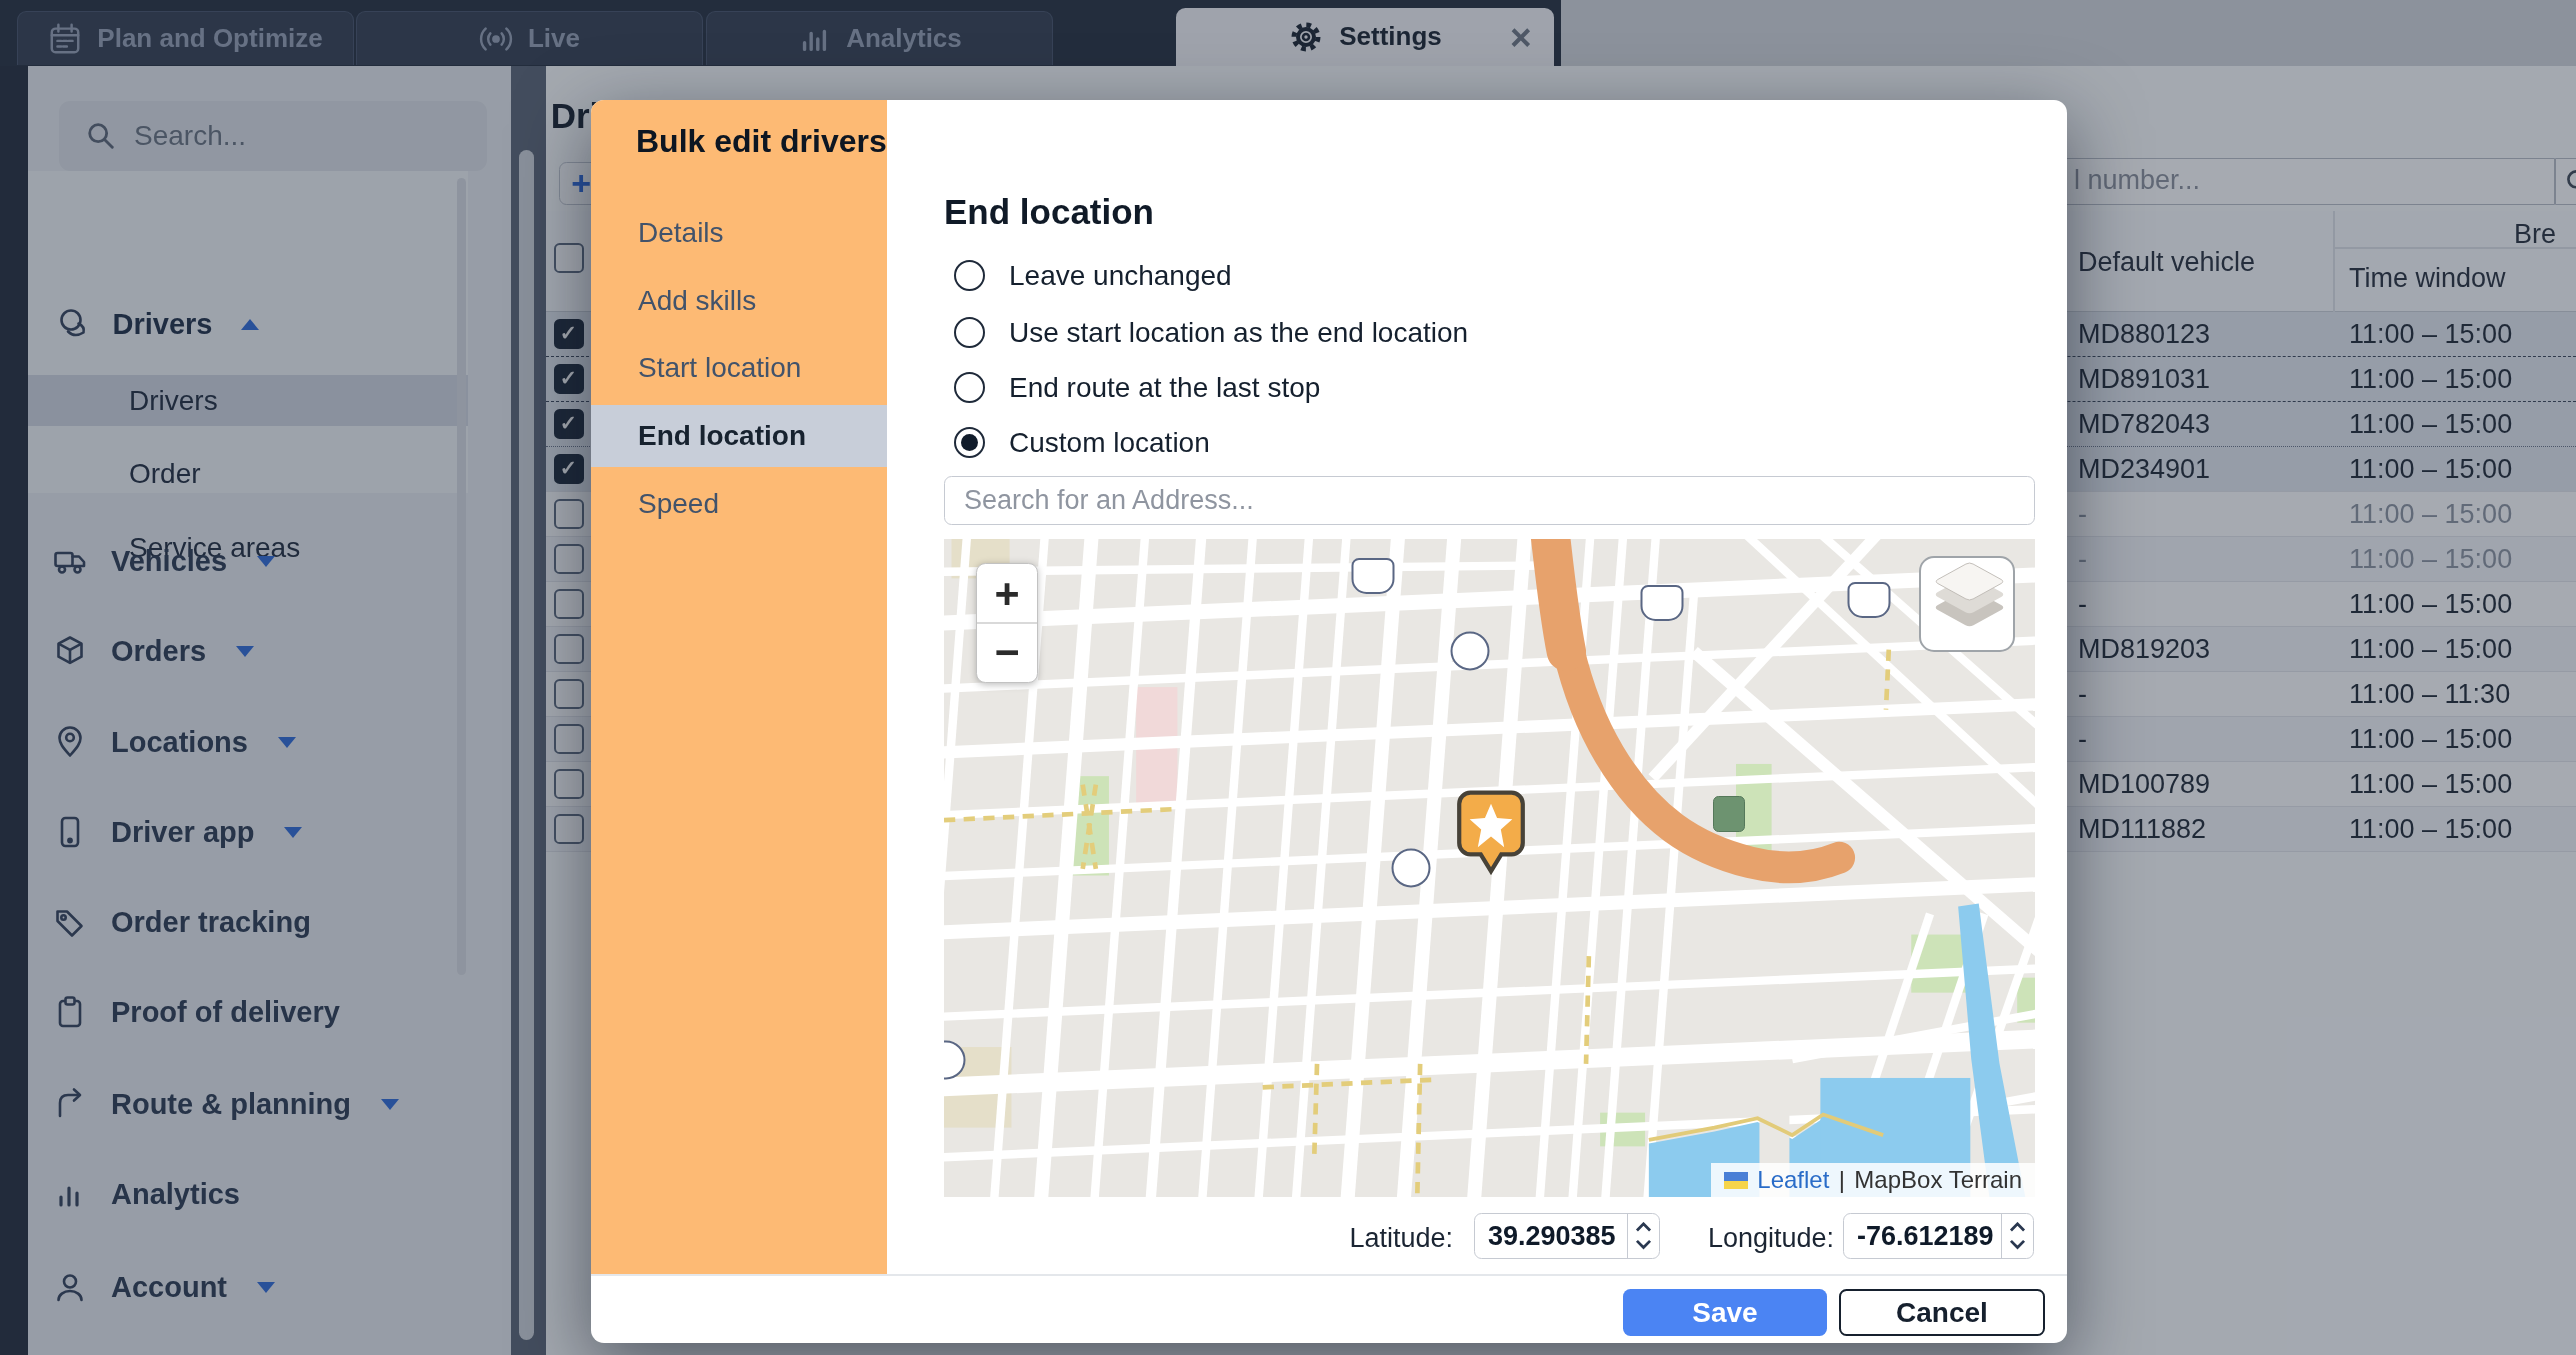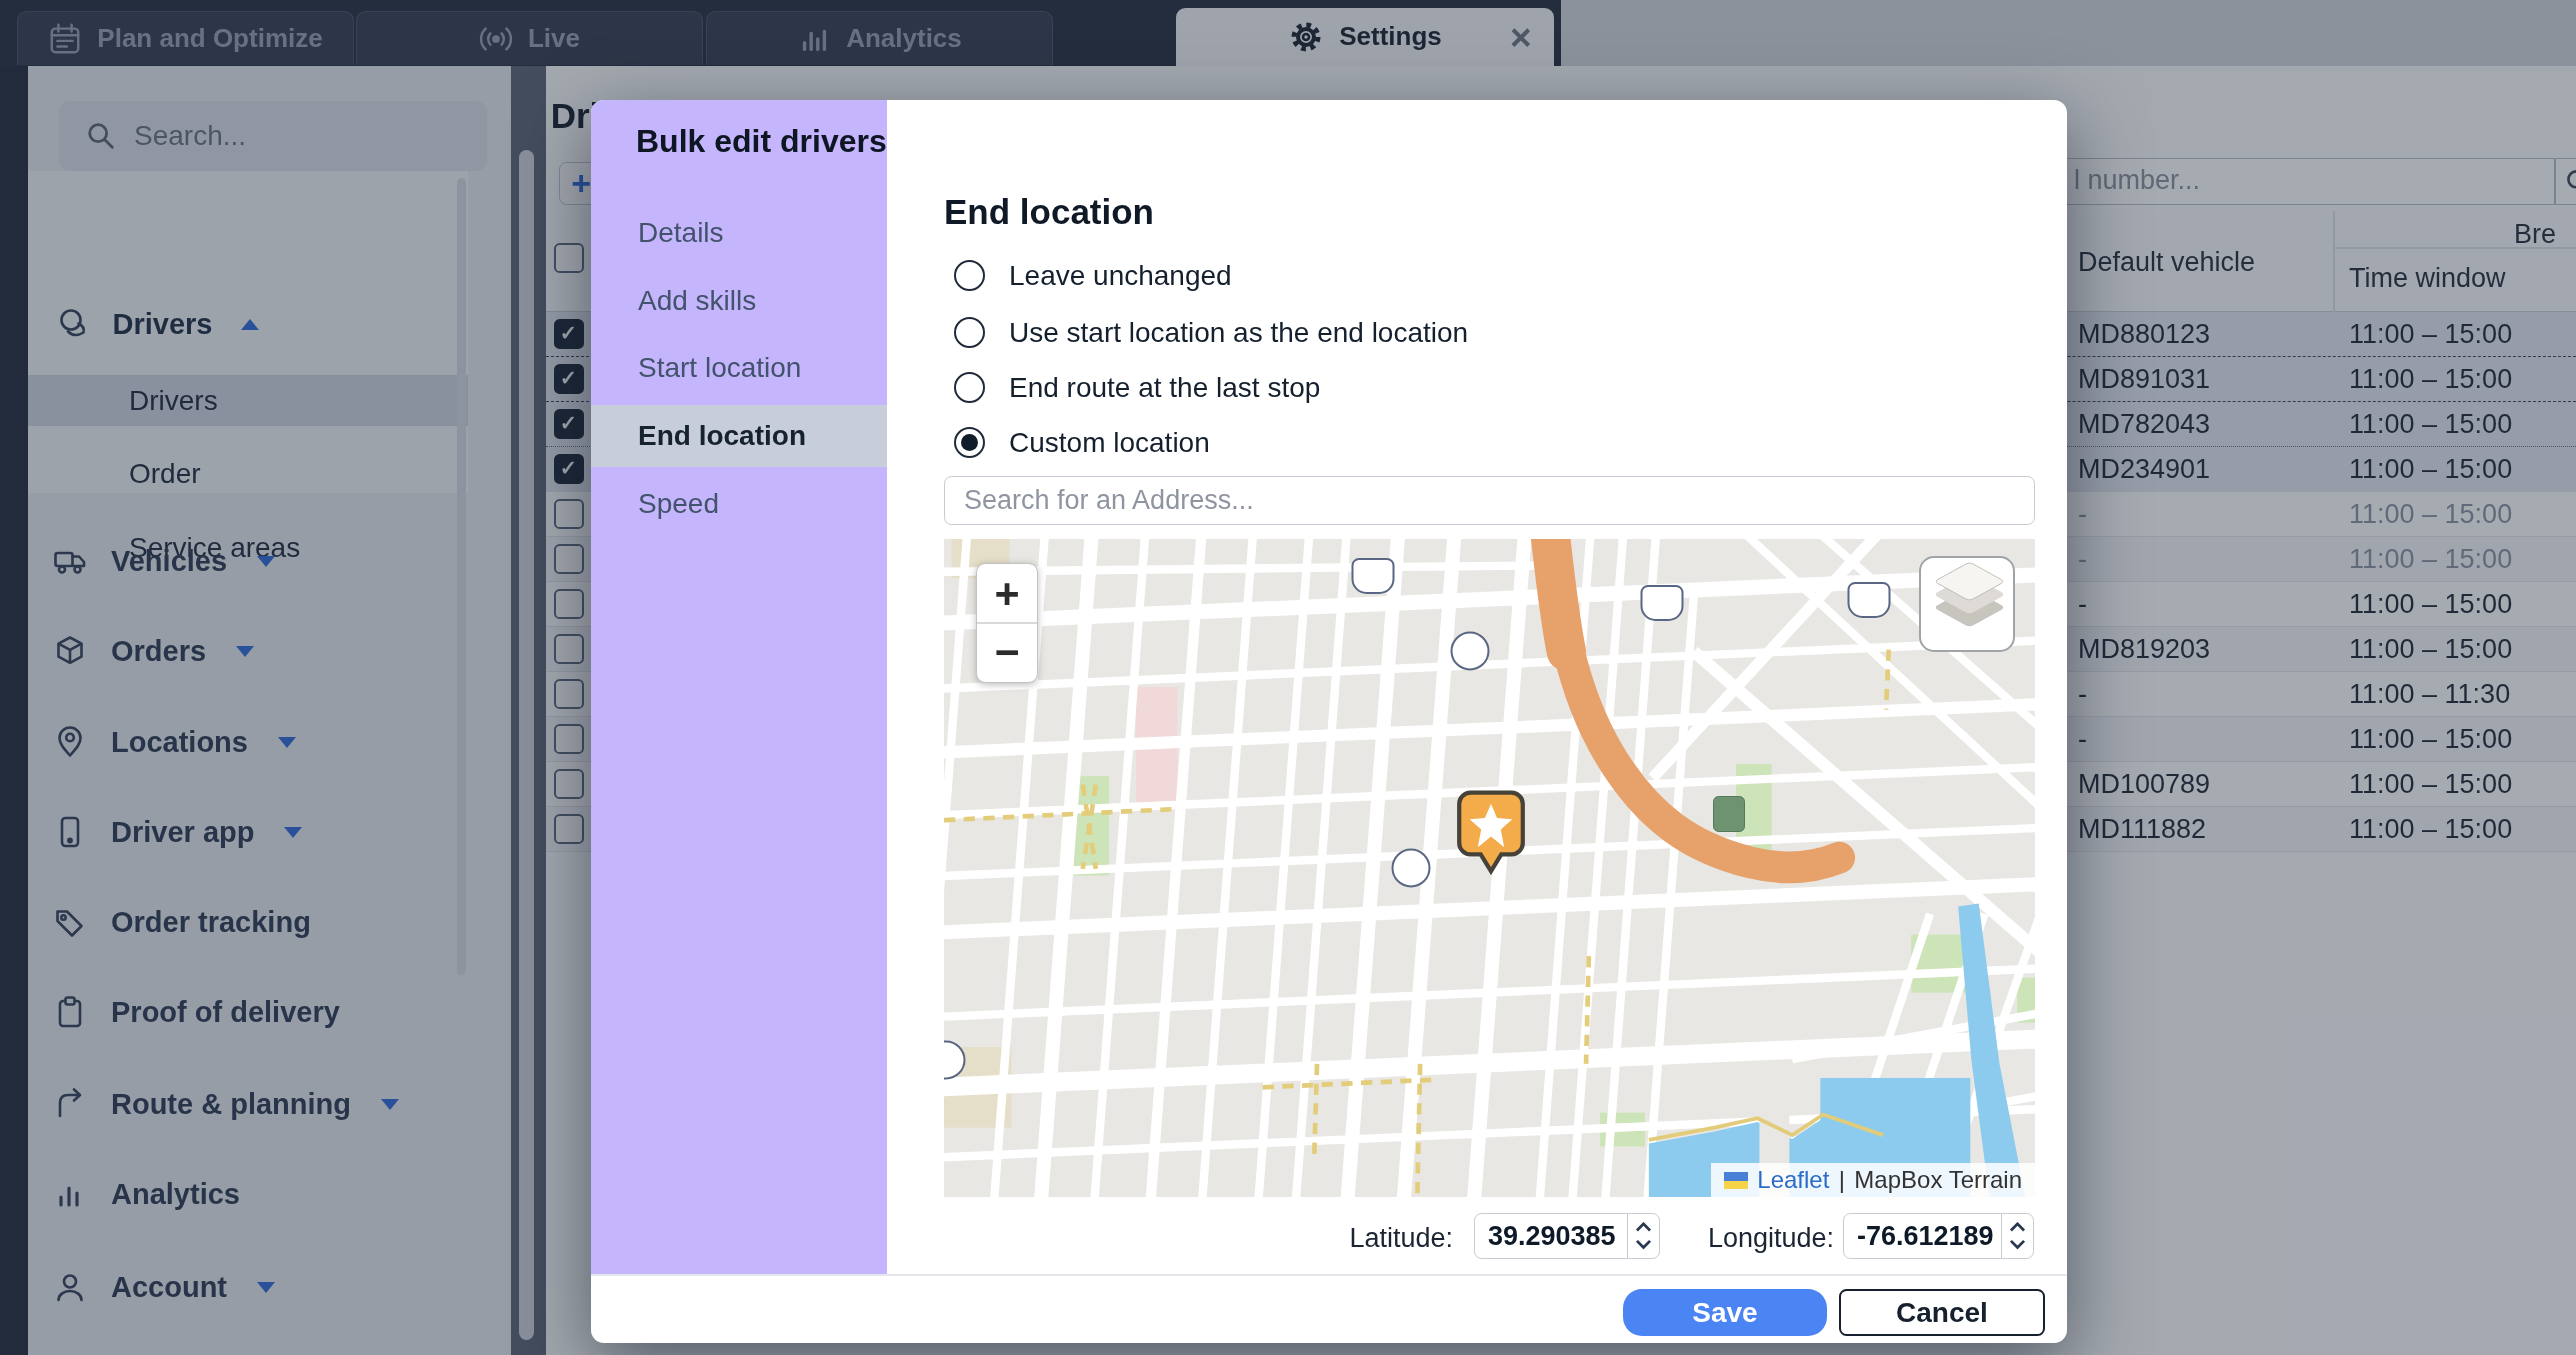--- a/index.html
+++ b/index.html
@@ -77,21 +77,21 @@
   .veh{position:absolute;left:1532px;top:0;line-height:44px;font-size:27px;color:#1f2835;}
   .tw{position:absolute;left:1803px;top:0;line-height:44px;font-size:27px;color:#1f2835;}
   .trow.dimmed .veh,.trow.dimmed .tw{color:#8d94a1;}
 
   
   .overlay{position:absolute;left:0;top:0;width:2576px;height:1355px;background:rgba(32,42,61,.40);z-index:5;}
 
   
   .modal{position:absolute;left:591px;top:100px;width:1476px;height:1243px;background:#fff;border-radius:13px;
     z-index:10;box-shadow:0 22.5px 75px rgba(8,15,30,.5);overflow:hidden;}
-  .m-nav{position:absolute;left:0;top:0;width:296px;height:1174px;background:#c4b5fd;padding-left:20px;}
+  .m-nav{position:absolute;left:0;top:0;width:296px;height:1174px;background:#fdba74;padding-left:20px;}
   .m-title{position:absolute;left:45px;top:22.5px;font-size:32px;font-weight:bold;color:#0d1622;white-space:nowrap;}
   .m-item{position:absolute;left:0;width:296px;height:62px;display:flex;align-items:center;padding-left:47px;
     font-size:28px;color:#42536b;cursor:pointer;}
   .m-item.active{background:#c8ced9;font-weight:bold;color:#17222f;}
   .m-heading{position:absolute;left:353px;top:92px;font-size:35px;font-weight:bold;color:#101a27;}
   .opt{position:absolute;left:363px;display:flex;align-items:center;gap:24px;height:37px;cursor:pointer;}
   .radio{width:31px;height:31px;border:2.8px solid #1f2a3a;border-radius:50%;background:#fff;position:relative;flex:0 0 auto;}
   .opt.selected .radio::after{content:"";position:absolute;inset:4.7px;background:#111c2b;border-radius:50%;}
   .opt-label{font-size:28px;color:#15202e;white-space:nowrap;}
   .addr{position:absolute;left:353px;top:376px;width:1091px;height:49px;border:1.9px solid #c6cad2;border-radius:7.5px;
@@ -134,21 +134,21 @@
   .ll-label{position:absolute;top:1123px;font-size:27px;color:#1b2533;text-align:right;}
   .ll-box{position:absolute;top:1113px;height:46px;border:1.9px solid #c6cad2;border-radius:7.5px;background:#fff;
     display:flex;align-items:center;overflow:hidden;}
   .ll-box input{border:none;outline:none;font-size:27px;font-weight:bold;color:#0f1a29;padding-left:13px;width:100%;
     font-family:"Liberation Sans",sans-serif;background:transparent;}
   .spin{width:32px;height:100%;border-left:1.9px solid #c6cad2;display:flex;flex-direction:column;align-items:center;
     justify-content:center;gap:6.6px;flex:0 0 auto;cursor:pointer;}
   .m-footer-line{position:absolute;left:0;top:1174px;width:1476px;height:1.9px;background:#e4e7eb;}
   .btn{position:absolute;top:1189px;height:47px;border-radius:7.5px;display:flex;align-items:center;justify-content:center;
     font-size:28px;font-weight:bold;cursor:pointer;}
-  .btn-save{left:1032px;width:204px;background:#4b84f3;color:#fff;border-radius:19px;}
+  .btn-save{left:1032px;width:204px;background:#4b84f3;color:#fff;}
   .btn-cancel{left:1248px;width:206px;background:#fff;border:2.8px solid #16202e;color:#16202e;}
 
   .icon-svg{display:block;}
 </style>
 </head>
 <body>
 
 <div class="screen">
 
   <div class="topbar">

